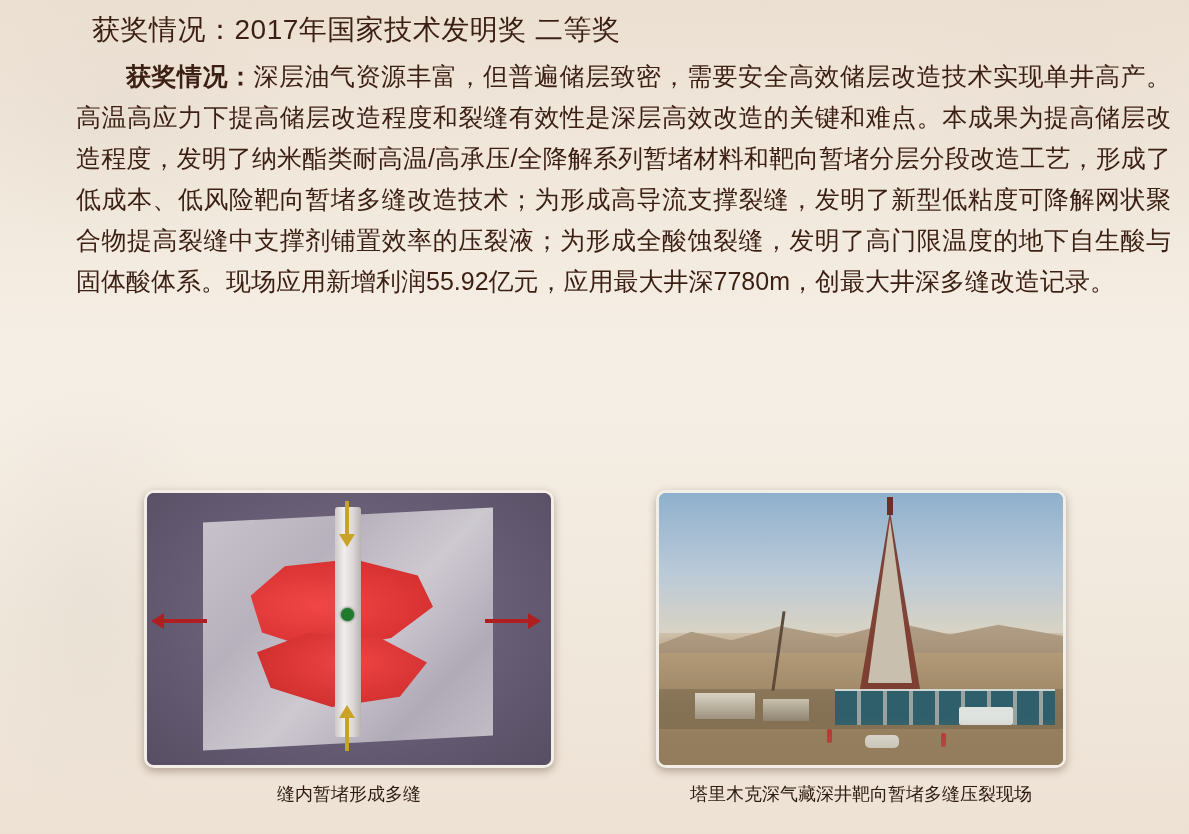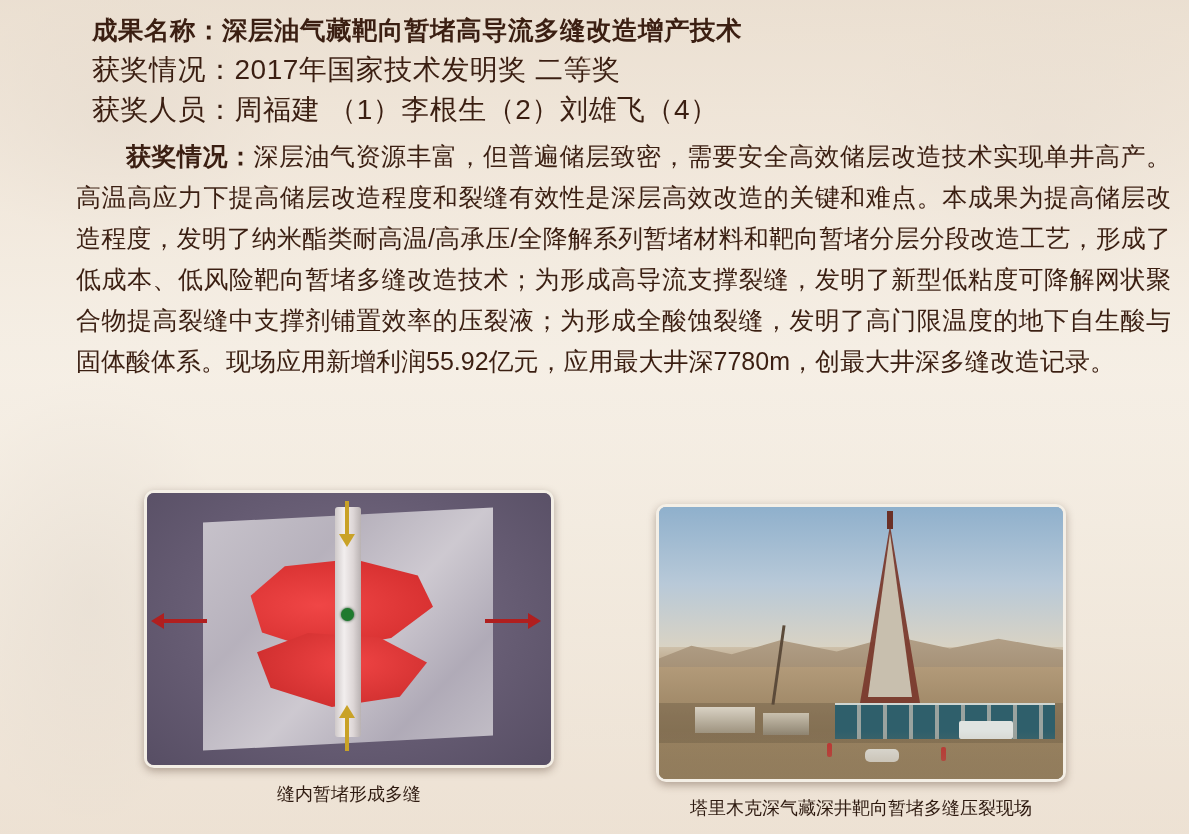--- a/index.html
+++ b/index.html
@@ -98,21 +98,21 @@
     left: 144px;
     top: 0;
   }
   #fig-left .fig-frame {
     width: 404px;
     height: 272px;
     background: #6b6076;
   }
   #fig-right {
     left: 608px;
-    top: 14px;
+    top: 0;
     padding-left: 48px;
   }
   #fig-right .fig-frame {
     width: 404px;
     height: 272px;
     background: #9aa7b4;
   }
   .caption {
     margin-top: 14px;
     text-align: center;
@@ -351,31 +351,25 @@
 <body>
 
 <div id="page">
   <div id="bg-photo"></div>
   <div id="bg-wash"></div>
 
   <div id="content">
 
     <div class="text-block">
 
-      <div class="line title">
-        <span class="lbl">成果名称：</span><span>深层油气藏靶向暂堵高导流多缝改造增产技术</span>
-      </div>
 
       <div class="line sub">
         <span>获奖情况：</span><span>2017年国家技术发明奖  二等奖</span>
       </div>
 
-      <div class="line sub">
-        <span>获奖人员：</span><span>周福建 （1）李根生（2）刘雄飞（4）</span>
-      </div>
 
       <div class="para">
         <b>获奖情况：</b><span>深层油气资源丰富，但普遍储层致密，需要安全高效储层改造技术实现单井高产。高温高应力下提高储层改造程度和裂缝有效性是深层高效改造的关键和难点。本成果为提高储层改造程度，发明了纳米酯类耐高温/高承压/全降解系列暂堵材料和靶向暂堵分层分段改造工艺，形成了低成本、低风险靶向暂堵多缝改造技术；为形成高导流支撑裂缝，发明了新型低粘度可降解网状聚合物提高裂缝中支撑剂铺置效率的压裂液；为形成全酸蚀裂缝，发明了高门限温度的地下自生酸与固体酸体系。现场应用新增利润55.92亿元，应用最大井深7780m，创最大井深多缝改造记录。</span>
       </div>
     </div>
 
     <div class="figures">
 
       <div class="fig" id="fig-left">
         <div class="fig-frame">

